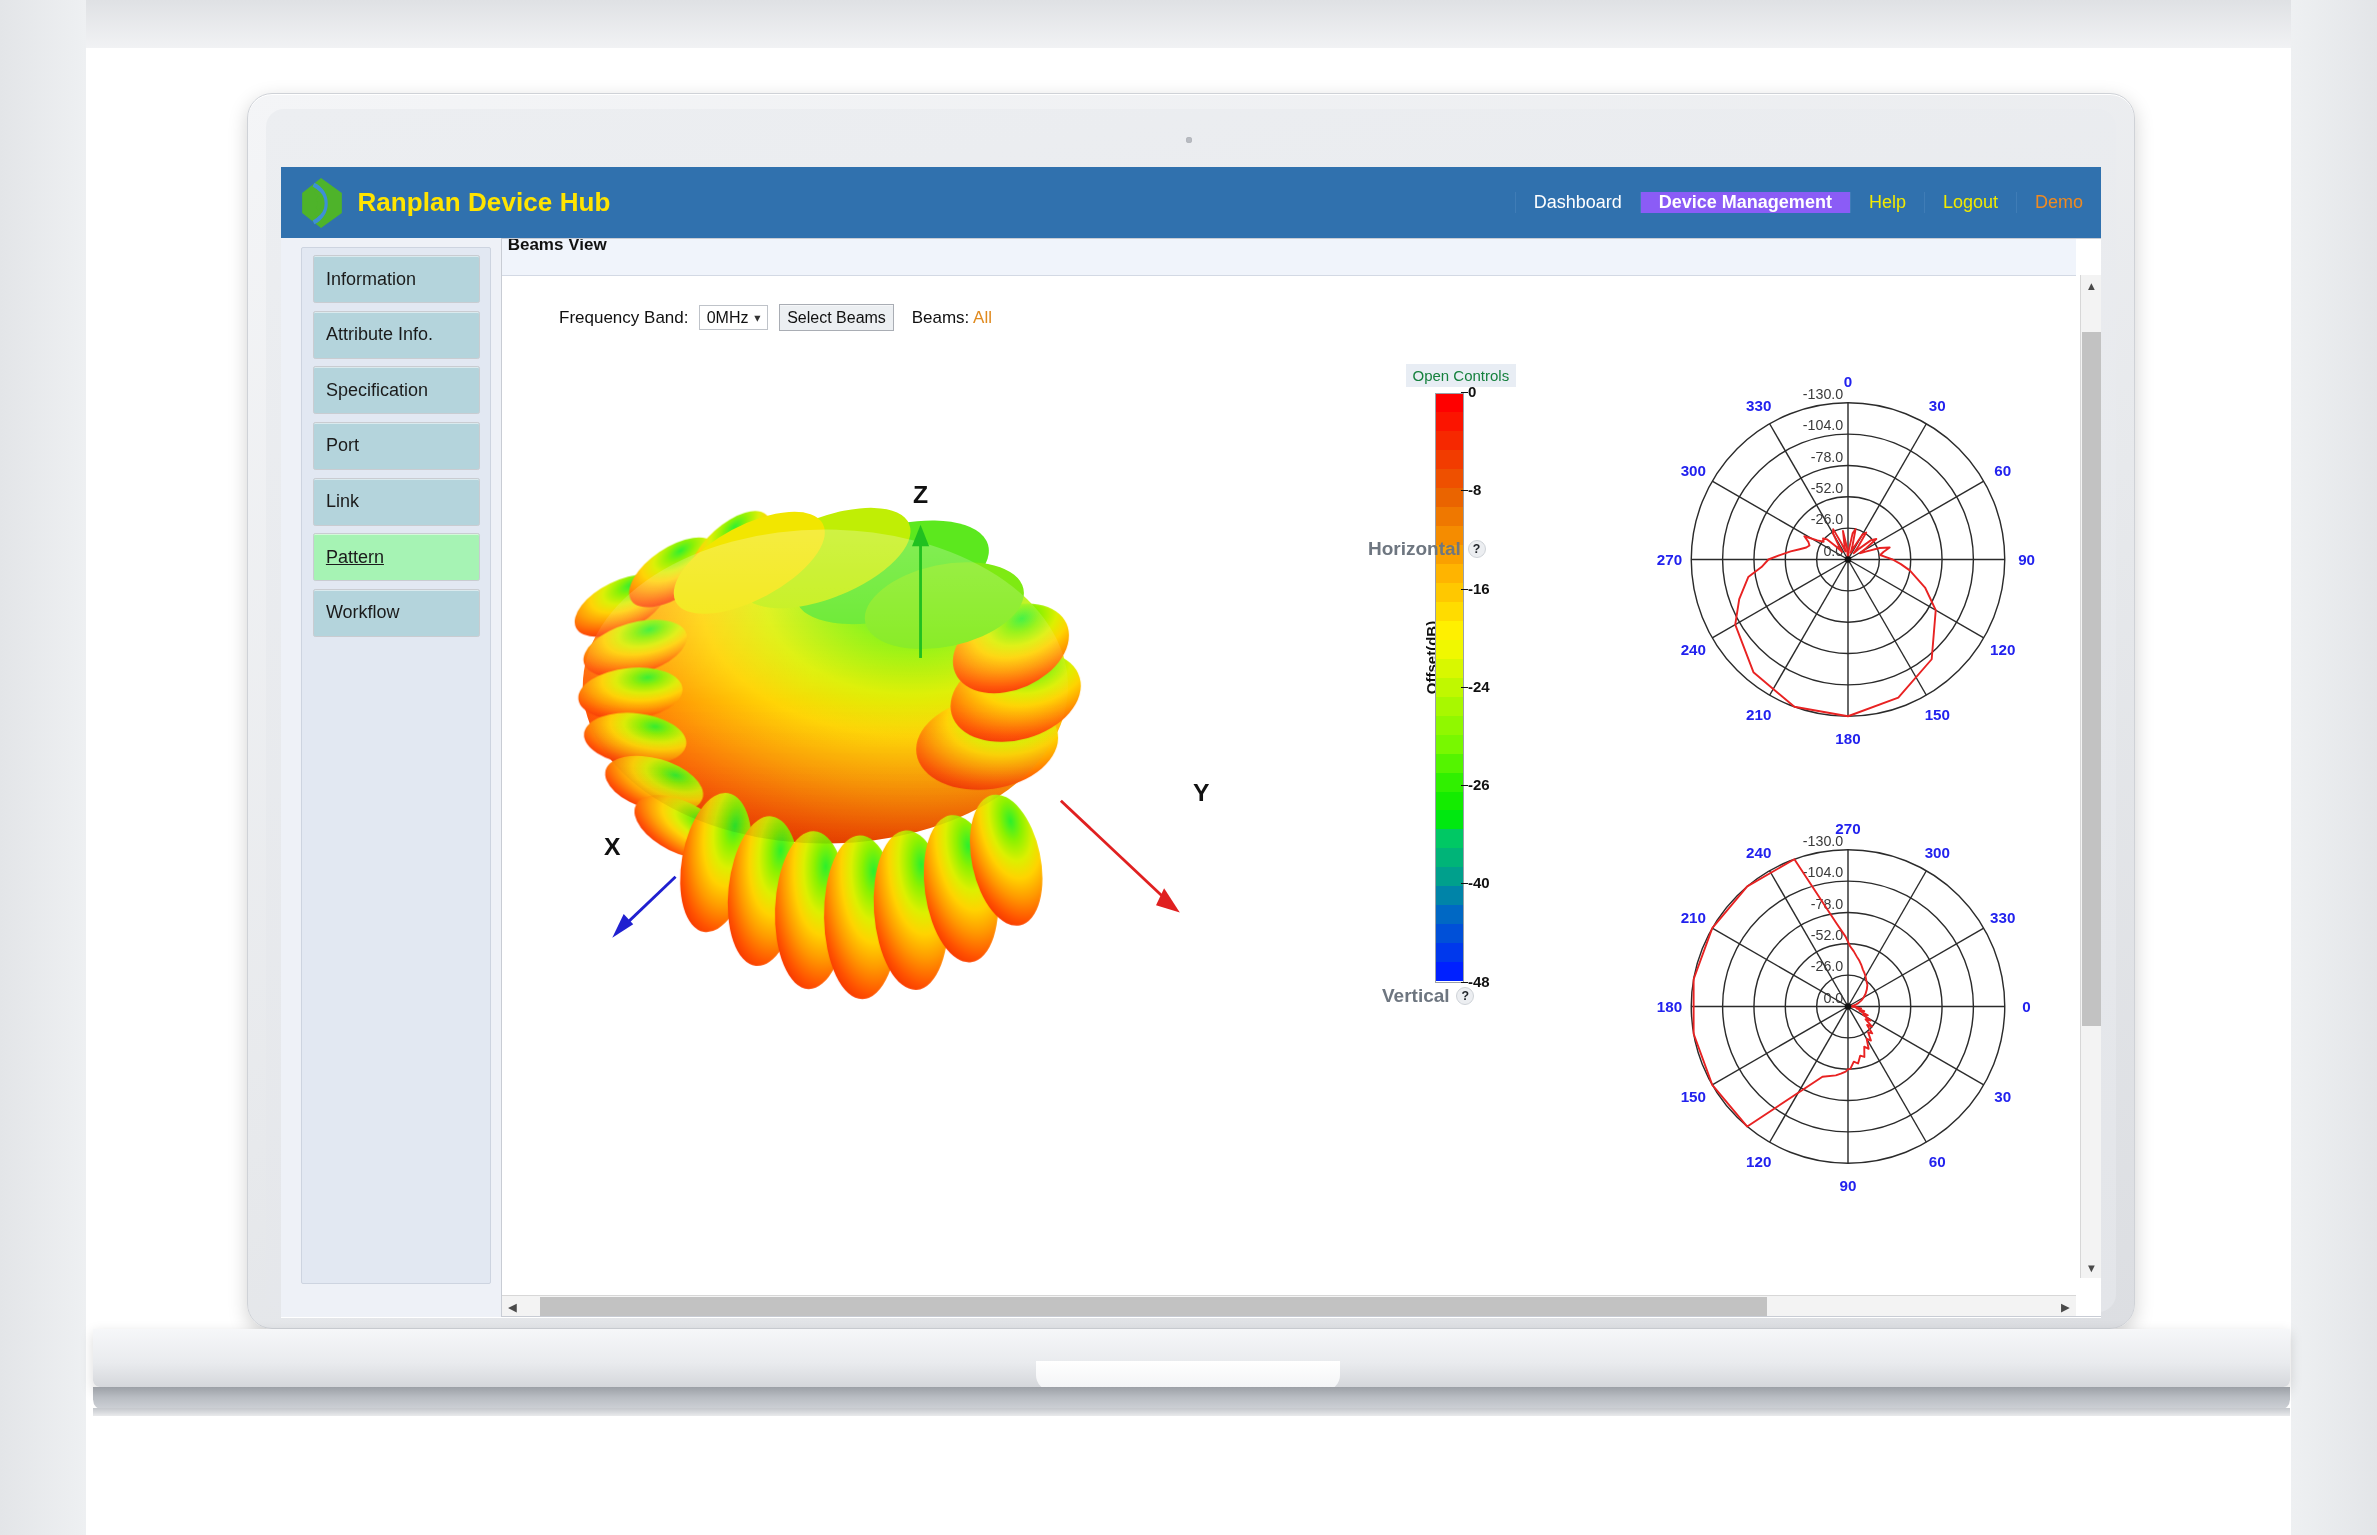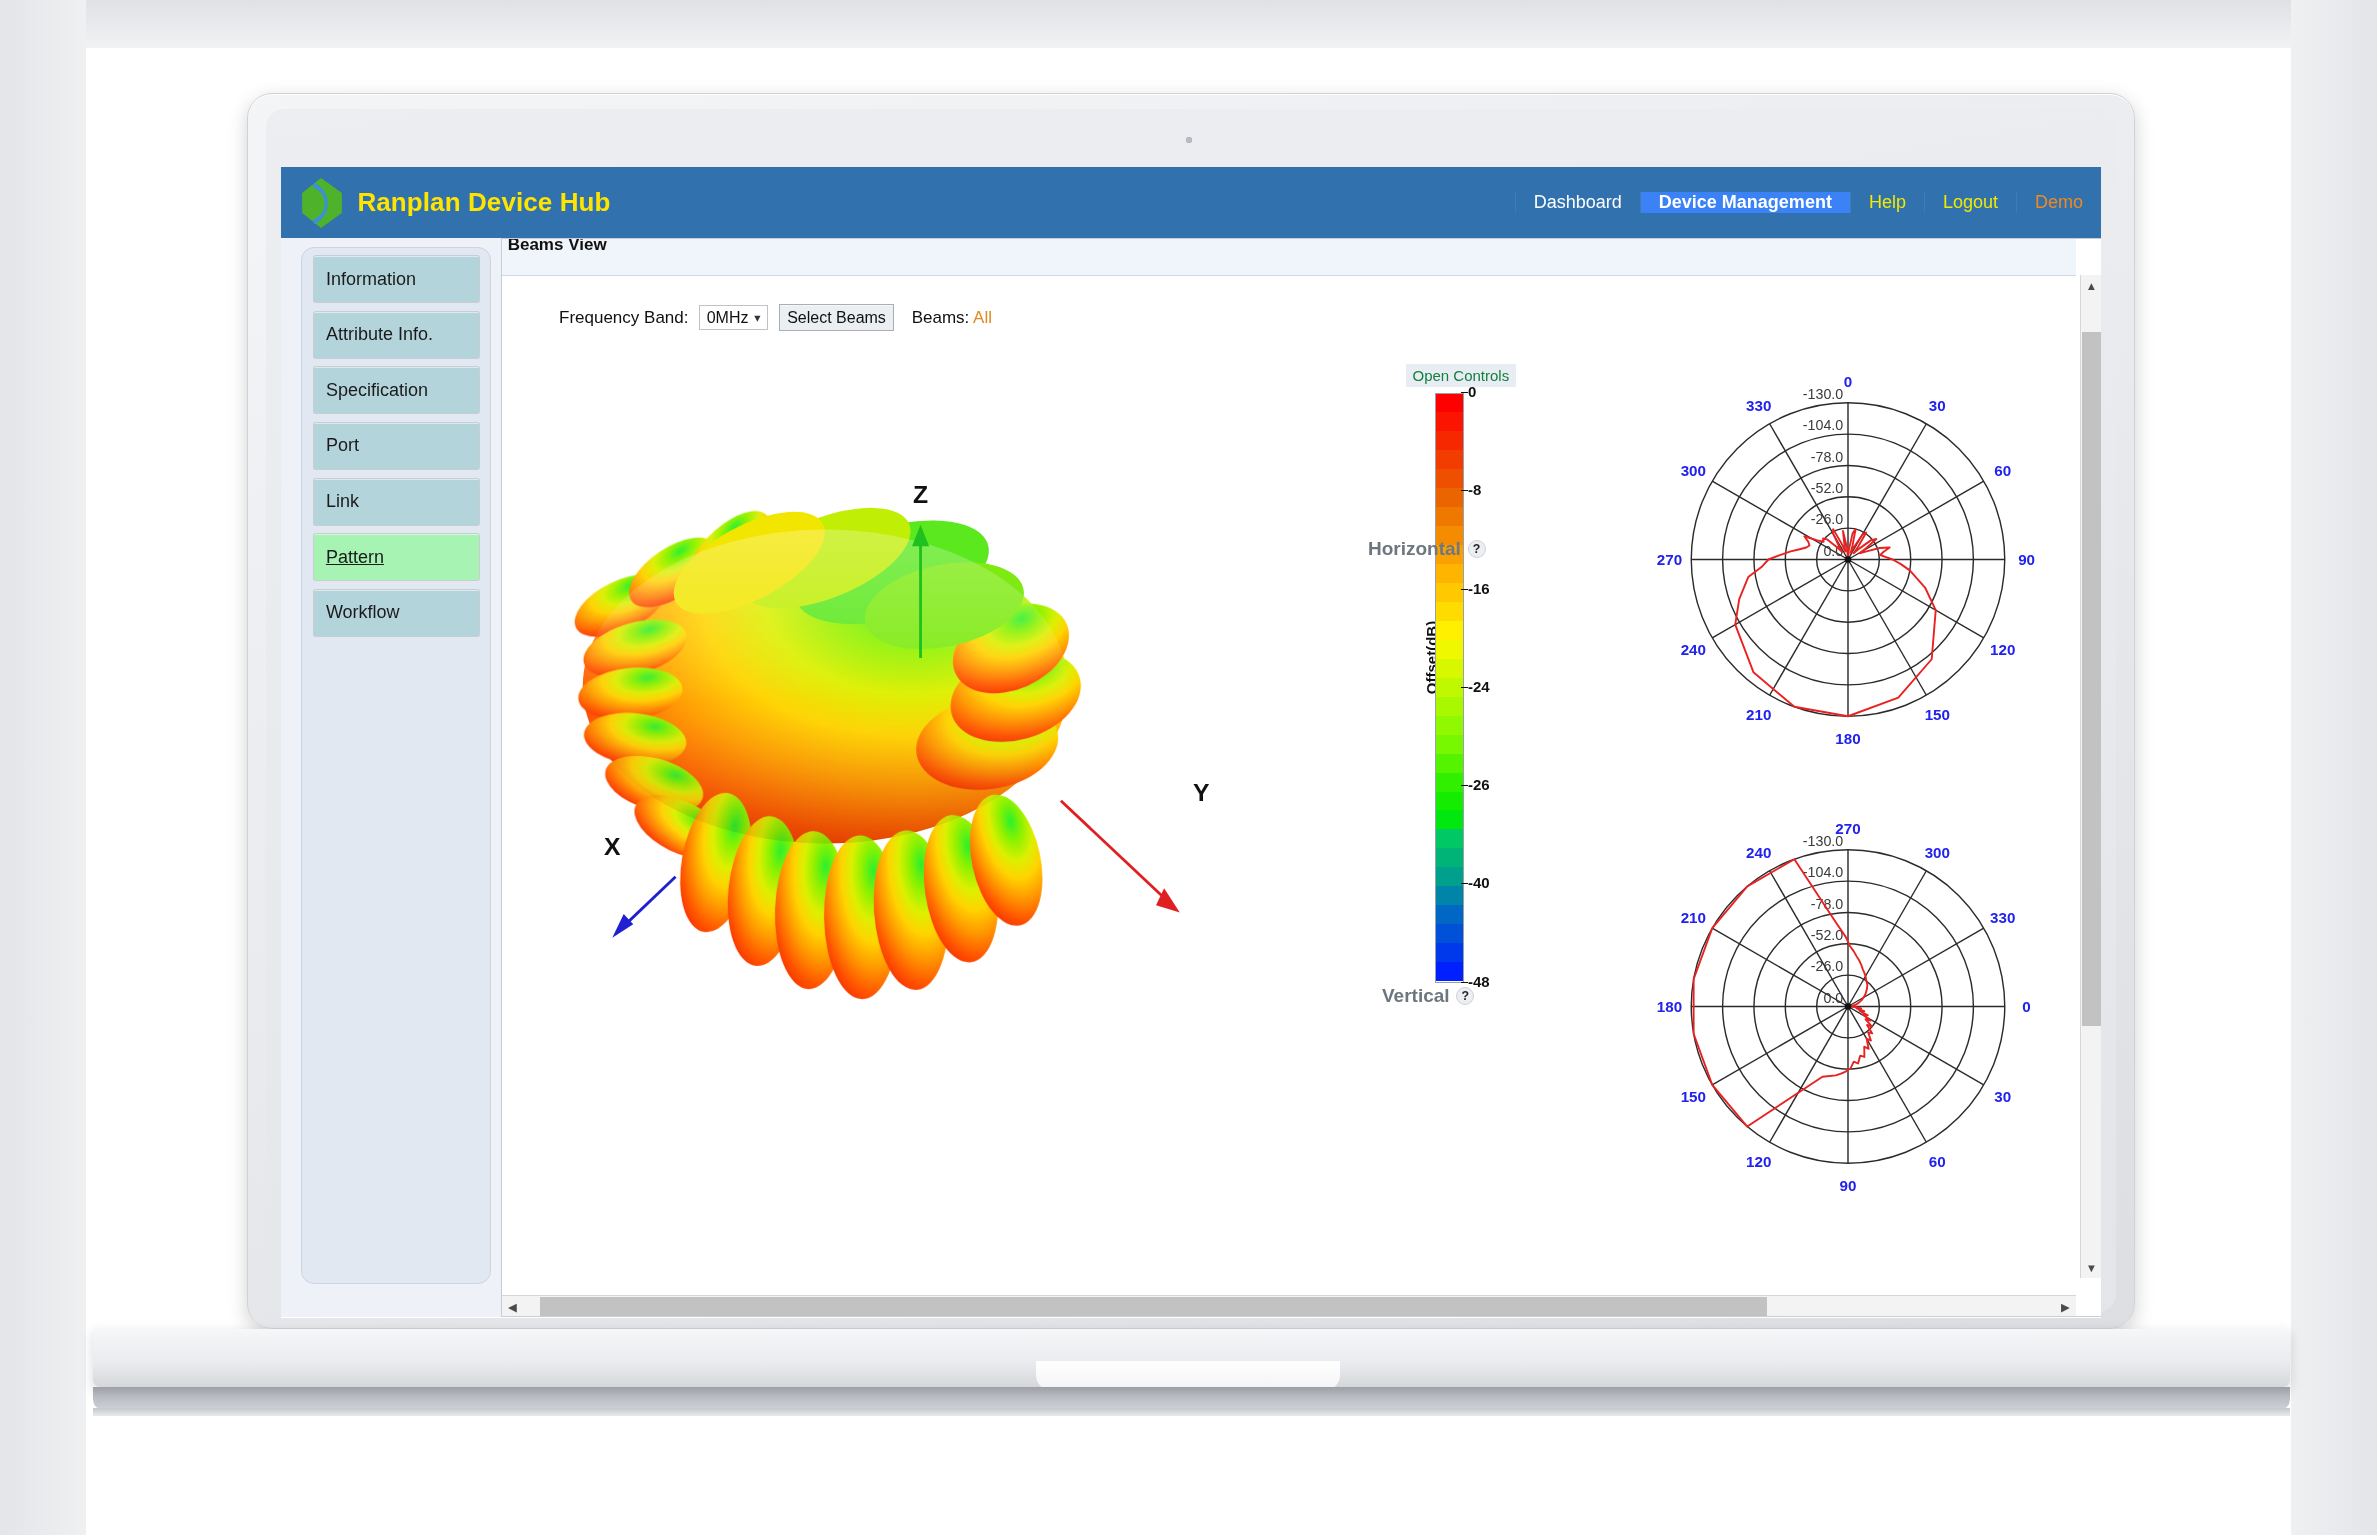--- a/index.html
+++ b/index.html
@@ -95,38 +95,38 @@
   #brand-title {
     color: #ffe400; font-size: 26px; font-weight: bold;
     letter-spacing: 0.1px; white-space: nowrap;
   }
   #nav { margin-left: auto; display: flex; align-items: center; }
   .nav-item {
     display: flex; align-items: center; justify-content: center;
     padding: 0 18px; font-size: 18px; color: #ffffff;
     border-left: 1px solid #3f7cb6; cursor: pointer; white-space: nowrap;
   }
-  .nav-item.active { background: #3b82f6; font-weight: bold; }
+  .nav-item.active { background: #8b5cf6; font-weight: bold; }
   .nav-item.accent-yellow { color: #f2ea00; }
   .nav-item.accent-orange { color: #f08a20; }
 
   
   #appbody {
     position: absolute; left: 0; top: 71px;
     width: 1820px; height: 1079px;
     background: #eef1f7;
   }
 
   
   #sidebar {
     position: absolute; left: 20px; top: 8.6px;
     width: 190px; height: 1037px;
     background: #e2e8f2;
     border: 1px solid #cdd4e0;
-    border-radius: 13px;
+    border-radius: 2px;
   }
   .side-item {
     margin: 7.6px 10.5px 0 10.5px;
     height: 48px;
     background: #b4d4dc;
     border: 1px solid #c9ccd1;
     border-radius: 2.4px;
     display: flex; align-items: center;
     padding-left: 12.4px;
     font-size: 18px; color: #1b1b1b;

